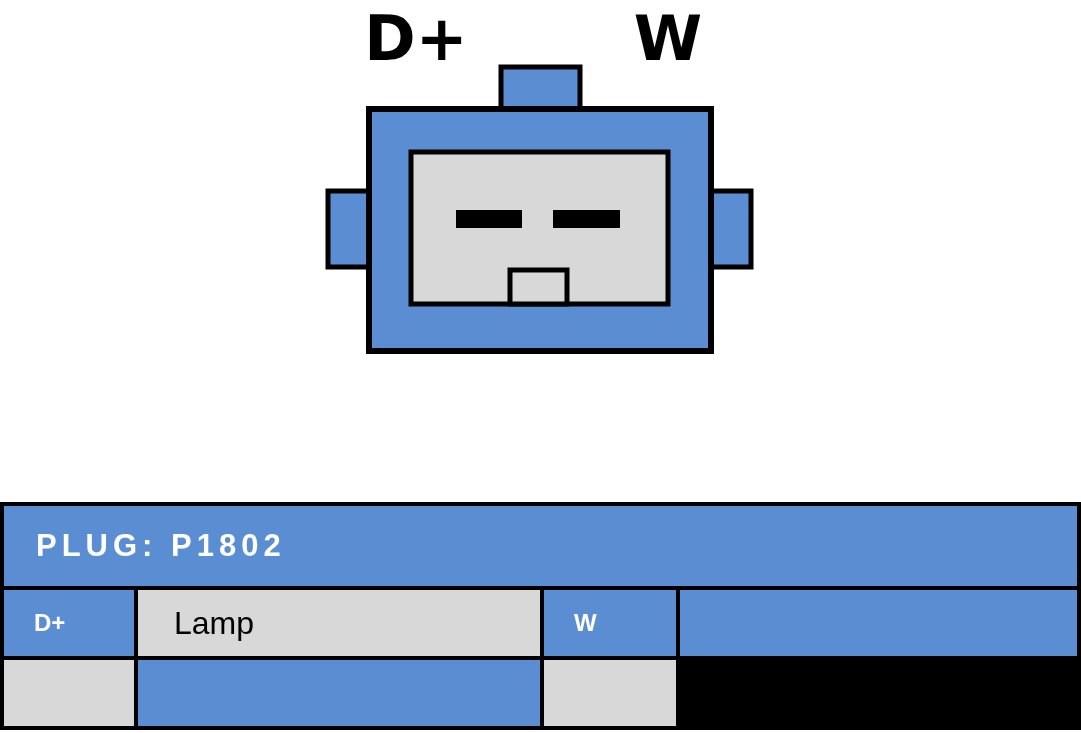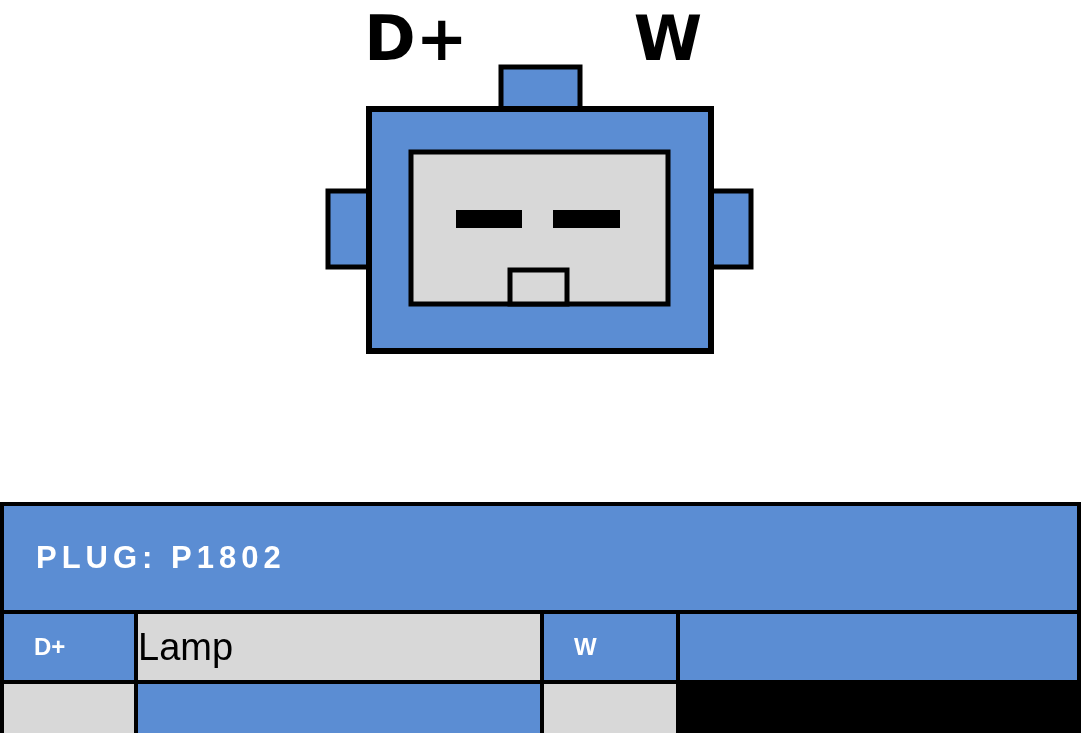--- a/index.html
+++ b/index.html
@@ -44,21 +44,21 @@
     top: 502px;
     width: 1073px;
     border: 4px solid #000000;
     background: #000000;
     display: grid;
     grid-template-columns: 130px 402px 132px 1fr;
     gap: 4px;
   }
   .t-header {
     grid-column: 1 / -1;
-    height: 104px;
+    height: 80px;
     background: #5b8dd3;
     color: #ffffff;
     font-weight: 700;
     font-size: 31px;
     letter-spacing: 5px;
     display: flex;
     align-items: center;
     padding-left: 32px;
   }
   .cell {
@@ -69,21 +69,22 @@
   .cell.pin {
     background: #5b8dd3;
     color: #ffffff;
     font-weight: 700;
     font-size: 24px;
     padding-left: 30px;
   }
   .cell.desc {
     background: #d8d8d8;
     color: #000000;
-    font-size: 38px;
+    font-size: 32px;
+    padding-left: 36px;
   }
 </style>
 </head>
 <body>
 
 <div class="stage">
 
   <div class="diagram">
     <div class="plug-label label-dplus">D+</div>
     <div class="plug-label label-w">W</div>

